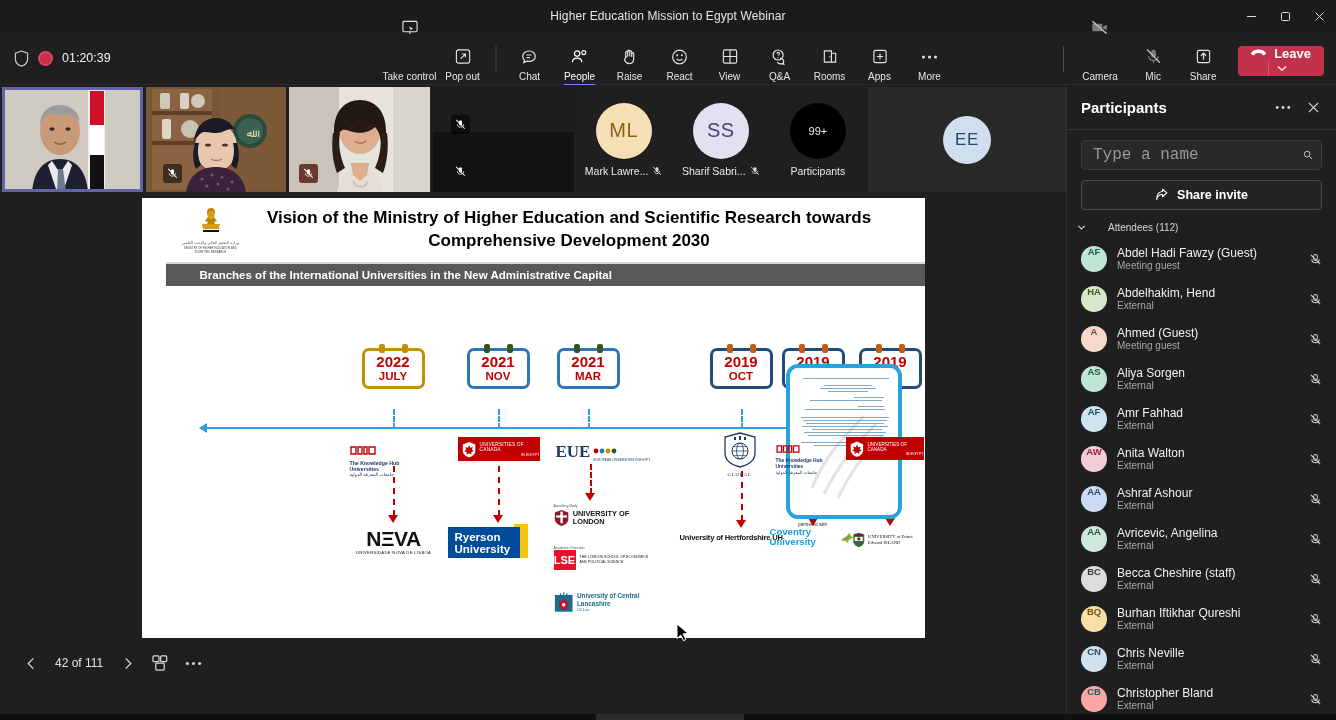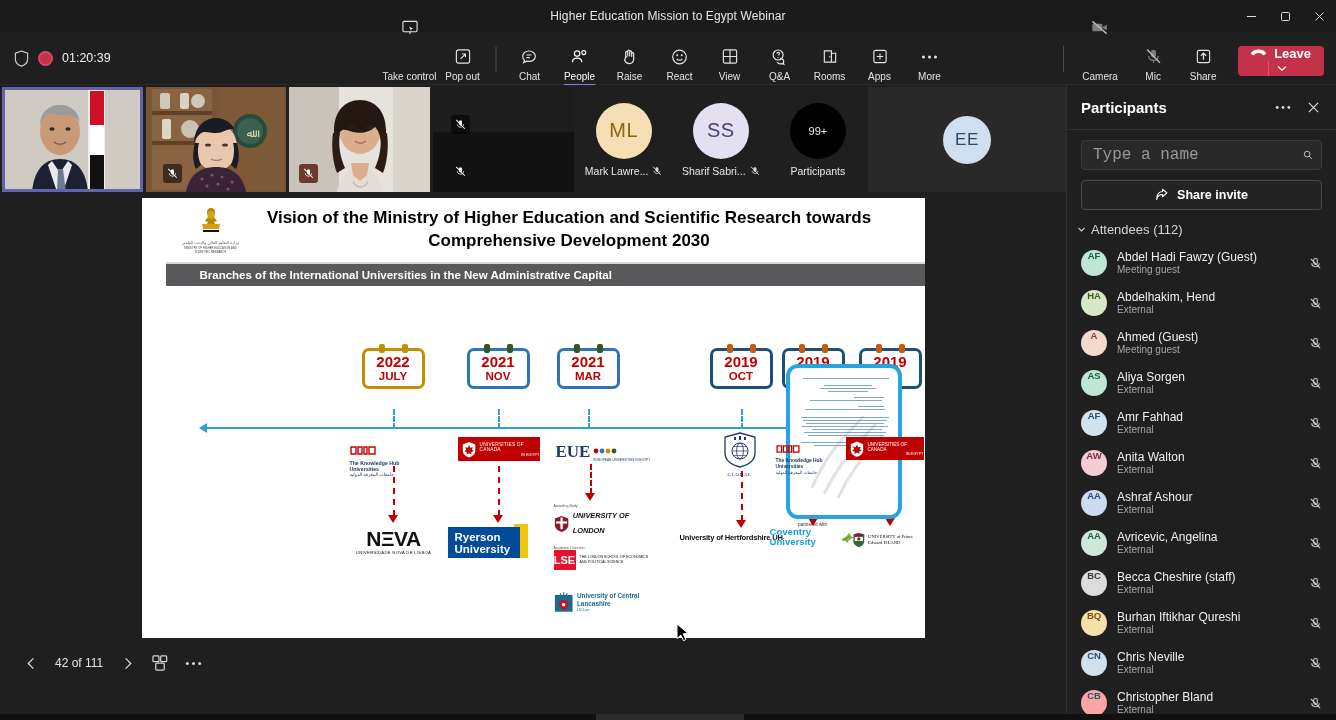--- a/index.html
+++ b/index.html
@@ -117,21 +117,21 @@
   .searchbox input {
     flex: 1; background: transparent; border: 0; outline: 0; color: #bef264; font-size: 16px;
     font-family: Liberation Mono, monospace;
   }
   .searchbox input::placeholder { color: #9a9a9a; }
   .shareinvite {
     margin: 0 14px 12px; height: 30px; border: 1px solid #4a4a4a; border-radius: 4px;
     display: flex; align-items: center; justify-content: center; gap: 8px;
     font-size: 12.5px; font-weight: bold; color: #fff; background: #242424;
   }
-  .sectionhdr { display: flex; align-items: center; gap: 5px; padding: 0 14px 6px 10px; font-size: 13px; color: #d4d4d4; }
+  .sectionhdr { display: flex; align-items: center; gap: 22px; padding: 0 14px 6px 10px; font-size: 10px; color: #d4d4d4; }
   .plist { flex: 1; overflow: hidden; }
   .prow { display: flex; align-items: center; height: 40px; padding: 0 12px 0 14px; gap: 10px; }
   .pav { width: 26px; height: 26px; border-radius: 50%; display: flex; justify-content: center; font-size: 9.5px; font-weight: bold; flex: 0 0 26px; }
   .pinfo { flex: 1; min-width: 0; }
   .pname { font-size: 12px; color: #f0f0f0; white-space: nowrap; overflow: hidden; text-overflow: ellipsis; line-height: 14px; }
   .psub { font-size: 10px; color: #a6a6a6; line-height: 12px; }
   .pmic { width: 18px; display: flex; align-items: center; justify-content: center; }
 
   
   .cursor { position: absolute; pointer-events: none; z-index: 60; }
@@ -706,21 +706,21 @@
 
             <div class="logo" style="left:388px; top:218px; width:100px;">
               <div style="font-size:3.6px; color:#555;">Awarding Body</div>
               <div style="display:flex; align-items:center; gap:4px;">
                 <svg width="17" height="19" viewBox="0 0 18 20">
                     <path d="M9 1l8 3v8c0 4-4 6.6-8 8-4-1.4-8-4-8-8V4z" fill="#8b1a2b"></path>
                     <path d="M9 3.5h.1v13H9z" fill="#fff"></path>
                     <path d="M2.5 7.5h13v2.6h-13z" fill="#fff"></path>
                     <path d="M7.6 3h2.8v13.8H7.6z" fill="#fff"></path>
                   </svg>
-                <div style="font-size:7.4px; font-weight:bold; color:#111; line-height:15px;font-style:italic;">UNIVERSITY OF LONDON</div>
+                <div style="font-size:7.4px; font-weight:bold; color:#111; line-height:8px;">UNIVERSITY OF LONDON</div>
               </div>
             </div>
 
             <div class="logo" style="left:388px; top:260px; width:104px;">
               <div style="font-size:3.6px; color:#555;">Academic Direction</div>
               <div style="display:flex; align-items:center; gap:4px;">
                 <div style="background:#e8112d; width:22px; height:20px; display:flex; align-items:center; justify-content:center;">
                   <span style="font-size:11px; font-weight:bold; color:#fff;">LSE</span>
                 </div>
                 <div style="font-size:3.6px; color:#111; line-height:4.6px; width:72px;">THE LONDON SCHOOL OF ECONOMICS AND POLITICAL SCIENCE</div>

